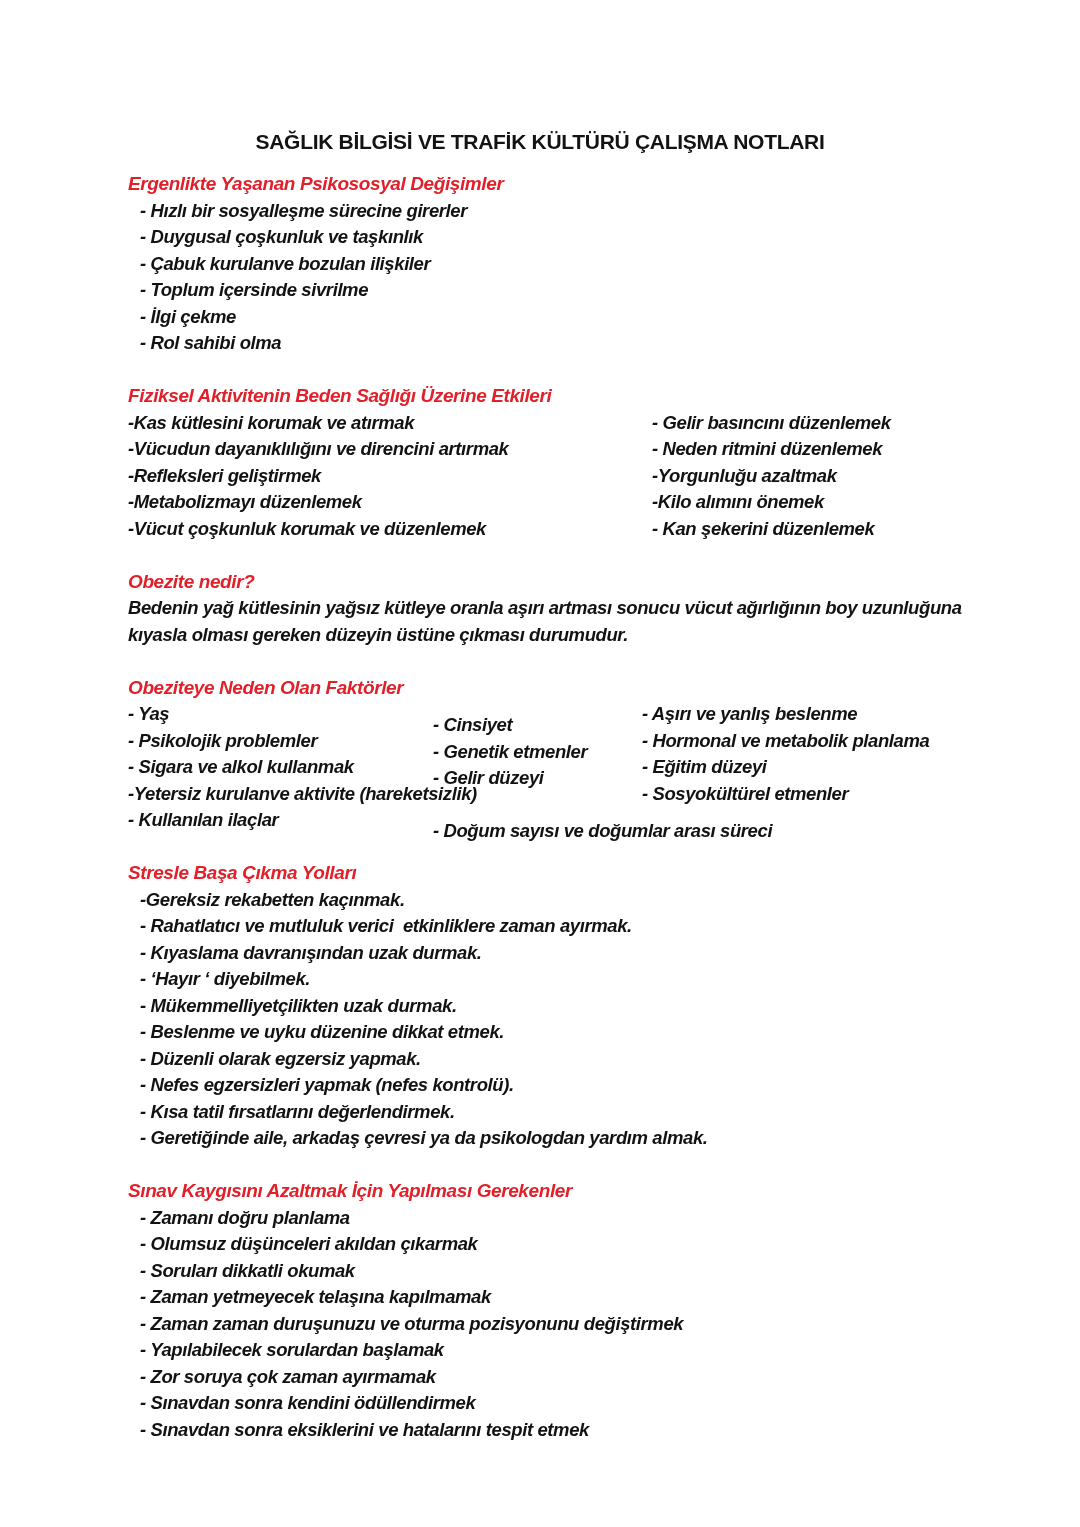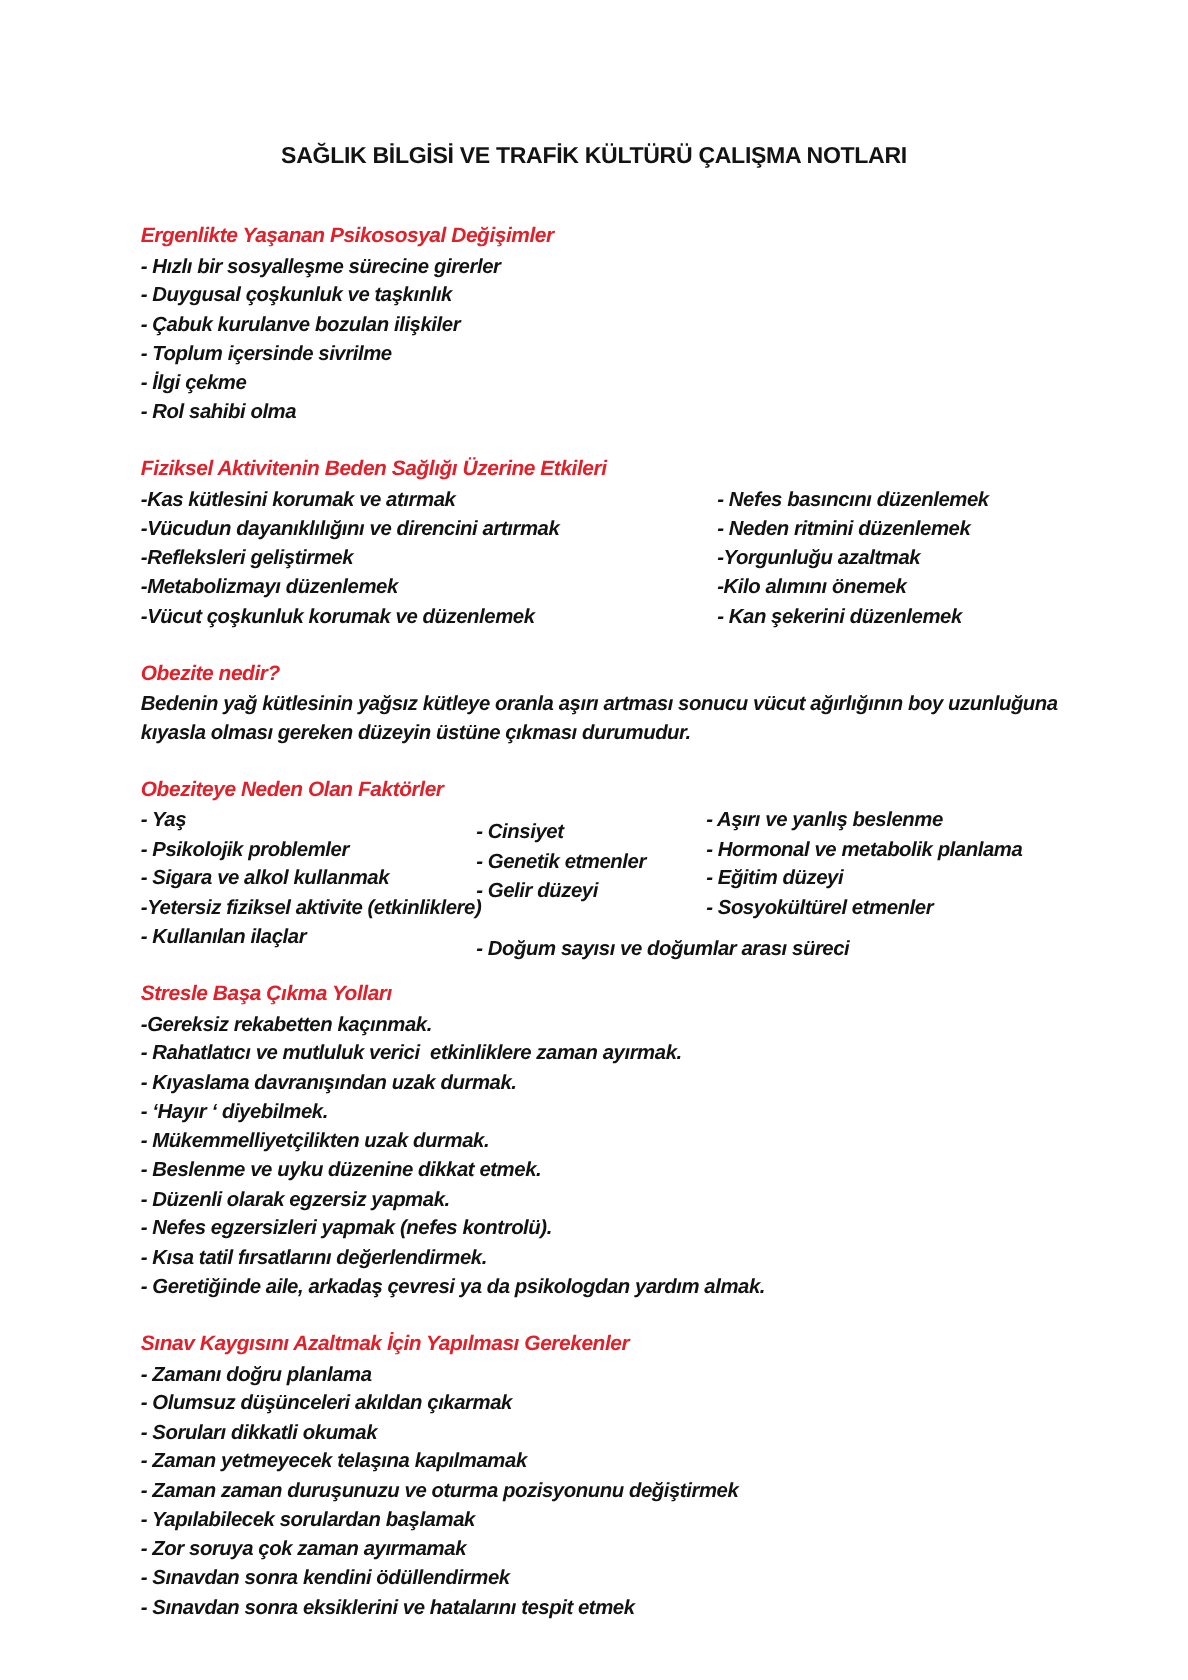--- a/index.html
+++ b/index.html
@@ -20,39 +20,39 @@
     top: 130px; left: 0;
     width: 100%;
     text-align: center;
     font-size: 21px;
     font-weight: bold;
     letter-spacing: -0.3px;
     color: #131313;
   }
   .content {
     position: absolute;
-    top: 202px; left: 128px;
+    top: 171px; left: 128px;
     width: 900px;
     font-size: 18.5px;
     font-weight: bold;
     font-style: italic;
     letter-spacing: -0.4px;
     line-height: 26.5px;
     color: #121212;
   }
   section { margin-bottom: 26.5px; }
   section:last-child { margin-bottom: 0; }
   h2 {
     font-size: 19px;
     font-weight: bold;
     font-style: italic;
     line-height: 26.5px;
     color: var(--accent, #e1202a);
   }
-  .line { display: block; white-space: pre; }
+  .line { display: block; white-space: pre; margin-left: 12px; }
   .para {
     white-space: pre-wrap;
     width: 845px;
   }
   .row { position: relative; }
   .row .cell-left { display: inline-block; white-space: pre; }
   .col-right-pa { position: absolute; left: 524px; top: 0; white-space: pre; }
   .col-f2       { position: absolute; left: 305px; top: 0; white-space: pre; margin-top: 11px; }
   .col-f3       { position: absolute; left: 514px; top: 0; white-space: pre; }
 </style>
@@ -72,21 +72,21 @@
       <span class="line">- Çabuk kurulanve bozulan ilişkiler</span>
       <span class="line">- Toplum içersinde sivrilme</span>
       <span class="line">- İlgi çekme</span>
       <span class="line">- Rol sahibi olma</span>
     </section>
 
     <section>
       <h2>Fiziksel Aktivitenin Beden Sağlığı Üzerine Etkileri</h2>
       <div class="row">
         <span class="cell-left">-Kas kütlesini korumak ve atırmak</span>
-        <span class="col-right-pa">- Nefes basıncını düzenlemek</span>
+        <span class="col-right-pa">- Gelir basıncını düzenlemek</span>
       </div>
       <div class="row">
         <span class="cell-left">-Vücudun dayanıklılığını ve direncini artırmak</span>
         <span class="col-right-pa">- Neden ritmini düzenlemek</span>
       </div>
       <div class="row">
         <span class="cell-left">-Refleksleri geliştirmek</span>
         <span class="col-right-pa">-Yorgunluğu azaltmak</span>
       </div>
       <div class="row">
@@ -115,21 +115,21 @@
         <span class="cell-left">- Psikolojik problemler</span>
         <span class="col-f2">- Genetik etmenler</span>
         <span class="col-f3">- Hormonal ve metabolik planlama</span>
       </div>
       <div class="row">
         <span class="cell-left">- Sigara ve alkol kullanmak</span>
         <span class="col-f2">- Gelir düzeyi</span>
         <span class="col-f3">- Eğitim düzeyi</span>
       </div>
       <div class="row">
-        <span class="cell-left">-Yetersiz fiziksel aktivite (etkinliklere)</span>
+        <span class="cell-left">-Yetersiz kurulanve aktivite (hareketsizlik)</span>
         <span class="col-f3">- Sosyokültürel etmenler</span>
       </div>
       <div class="row">
         <span class="cell-left">- Kullanılan ilaçlar</span>
         <span class="col-f2">- Doğum sayısı ve doğumlar arası süreci</span>
       </div>
     </section>
 
     <section>
       <h2>Stresle Başa Çıkma Yolları</h2>

